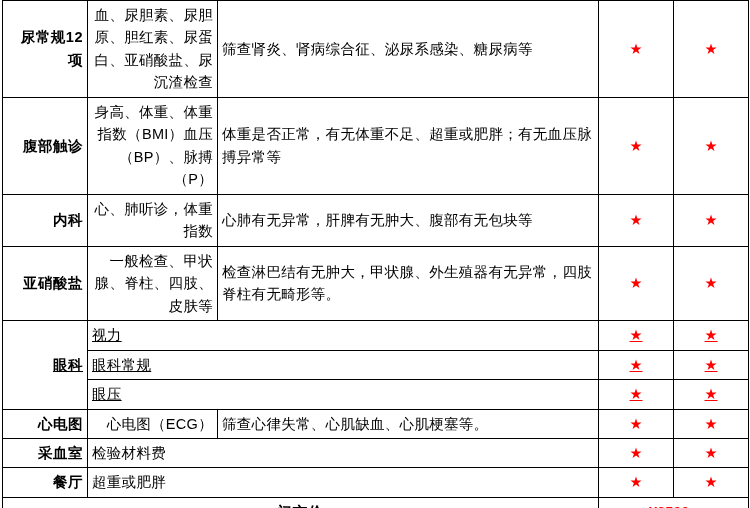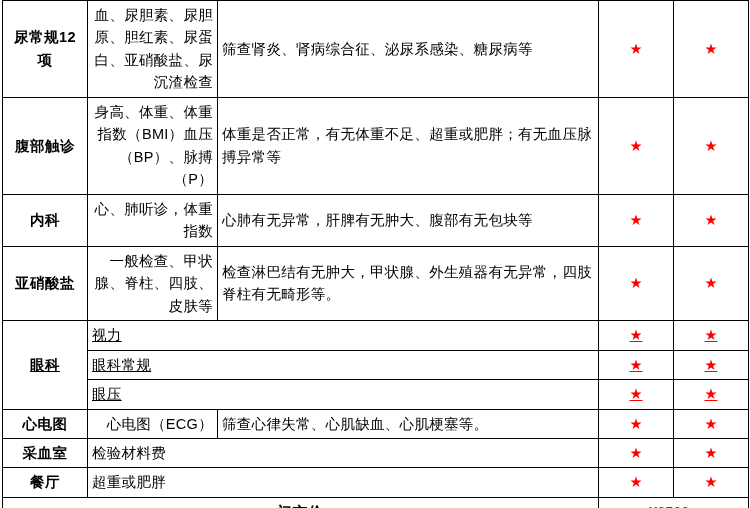--- a/index.html
+++ b/index.html
@@ -33,21 +33,21 @@
     font-size: 14.5px;
     line-height: 1.55;
   }
   .col-cat   { width: 85px; }
   .col-item  { width: 130px; }
   .col-desc  { width: 381px; }
   .col-star1 { width: 75px; }
   .col-star2 { width: 75px; }
 
   .cat {
-    text-align: center;
+    text-align: right;
     font-weight: bold;
     letter-spacing: 0.5px;
   }
   .item {
     text-align: right;
     letter-spacing: 0.3px;
   }
   .desc {
     text-align: left;
     letter-spacing: 0.3px;

